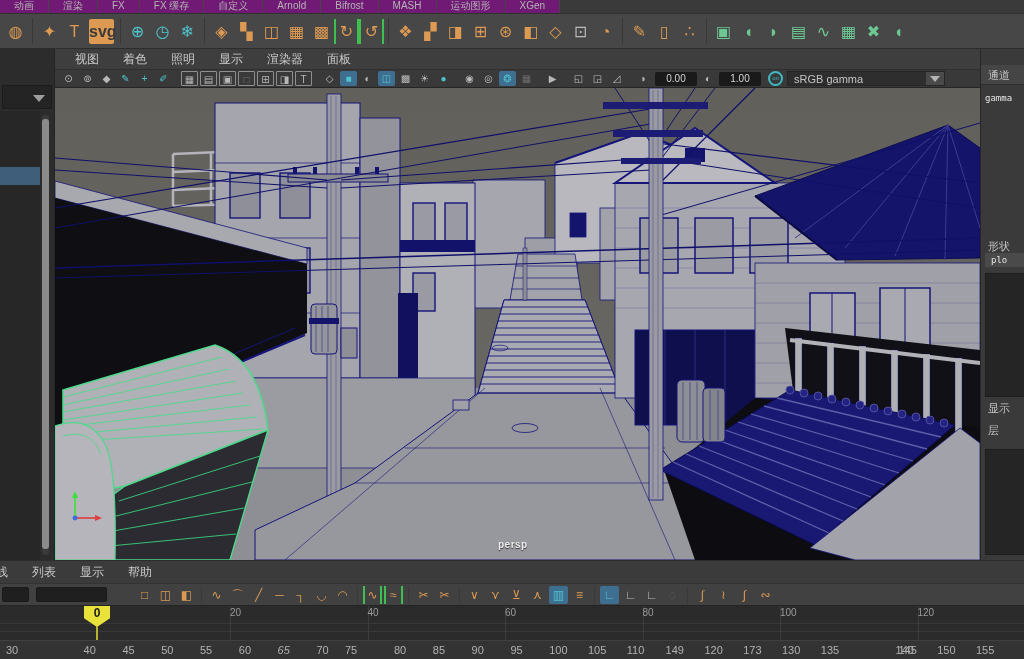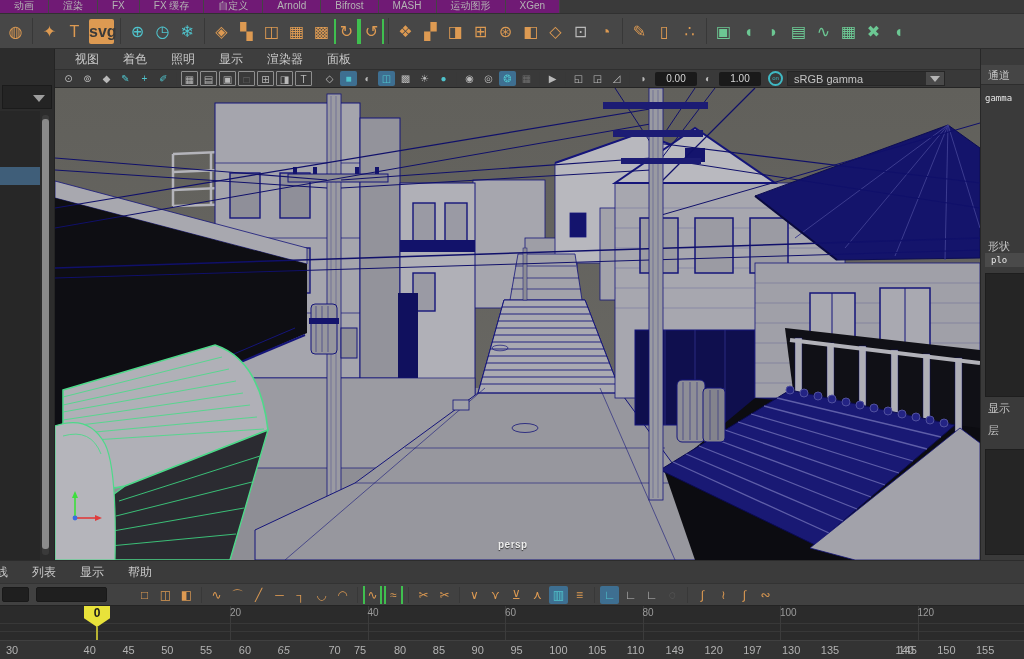--- a/index.html
+++ b/index.html
@@ -563,31 +563,31 @@
 
 <div id="time-slider" class="abs">
     <span class="tick" style="left: 6px;">30</span>
     <span class="tick" style="left: 44.8px; margin-top: 35px;">35</span>
     <span class="tick" style="left: 83.6px;">40</span>
     <span class="tick" style="left: 122.4px;">45</span>
     <span class="tick" style="left: 161.2px;">50</span>
     <span class="tick" style="left: 200px;">55</span>
     <span class="tick" style="left: 238.8px;">60</span>
     <span class="tick" style="left: 277.6px; font-style: italic;">65</span>
-    <span class="tick" style="left: 316.4px; margin-left: 12px;">70</span>
-    <span class="tick" style="left: 354px;">75</span>
+    <span class="tick" style="left: 316.4px;">70</span>
+    <span class="tick" style="left: 345px;">75</span>
     <span class="tick" style="left: 394px;">80</span>
     <span class="tick" style="left: 432.8px;">85</span>
     <span class="tick" style="left: 471.6px;">90</span>
     <span class="tick" style="left: 510.4px;">95</span>
     <span class="tick" style="left: 549.2px;">100</span>
     <span class="tick" style="left: 588px;">105</span>
     <span class="tick" style="left: 626.8px;">110</span>
     <span class="tick" style="left: 665.6px;">149</span>
     <span class="tick" style="left: 704.4px;">120</span>
-    <span class="tick" style="left: 743.2px;">197</span>
+    <span class="tick" style="left: 743.2px;">173</span>
     <span class="tick" style="left: 782px;">130</span>
     <span class="tick" style="left: 820.8px;">135</span>
     <span class="tick" style="left: 859.6px; margin-left: 36px;">140</span>
     <span class="tick" style="left: 898.4px;">145</span>
     <span class="tick" style="left: 937.2px;">150</span>
     <span class="tick" style="left: 976px;">155</span>
   </div>
 
 </body></html>

